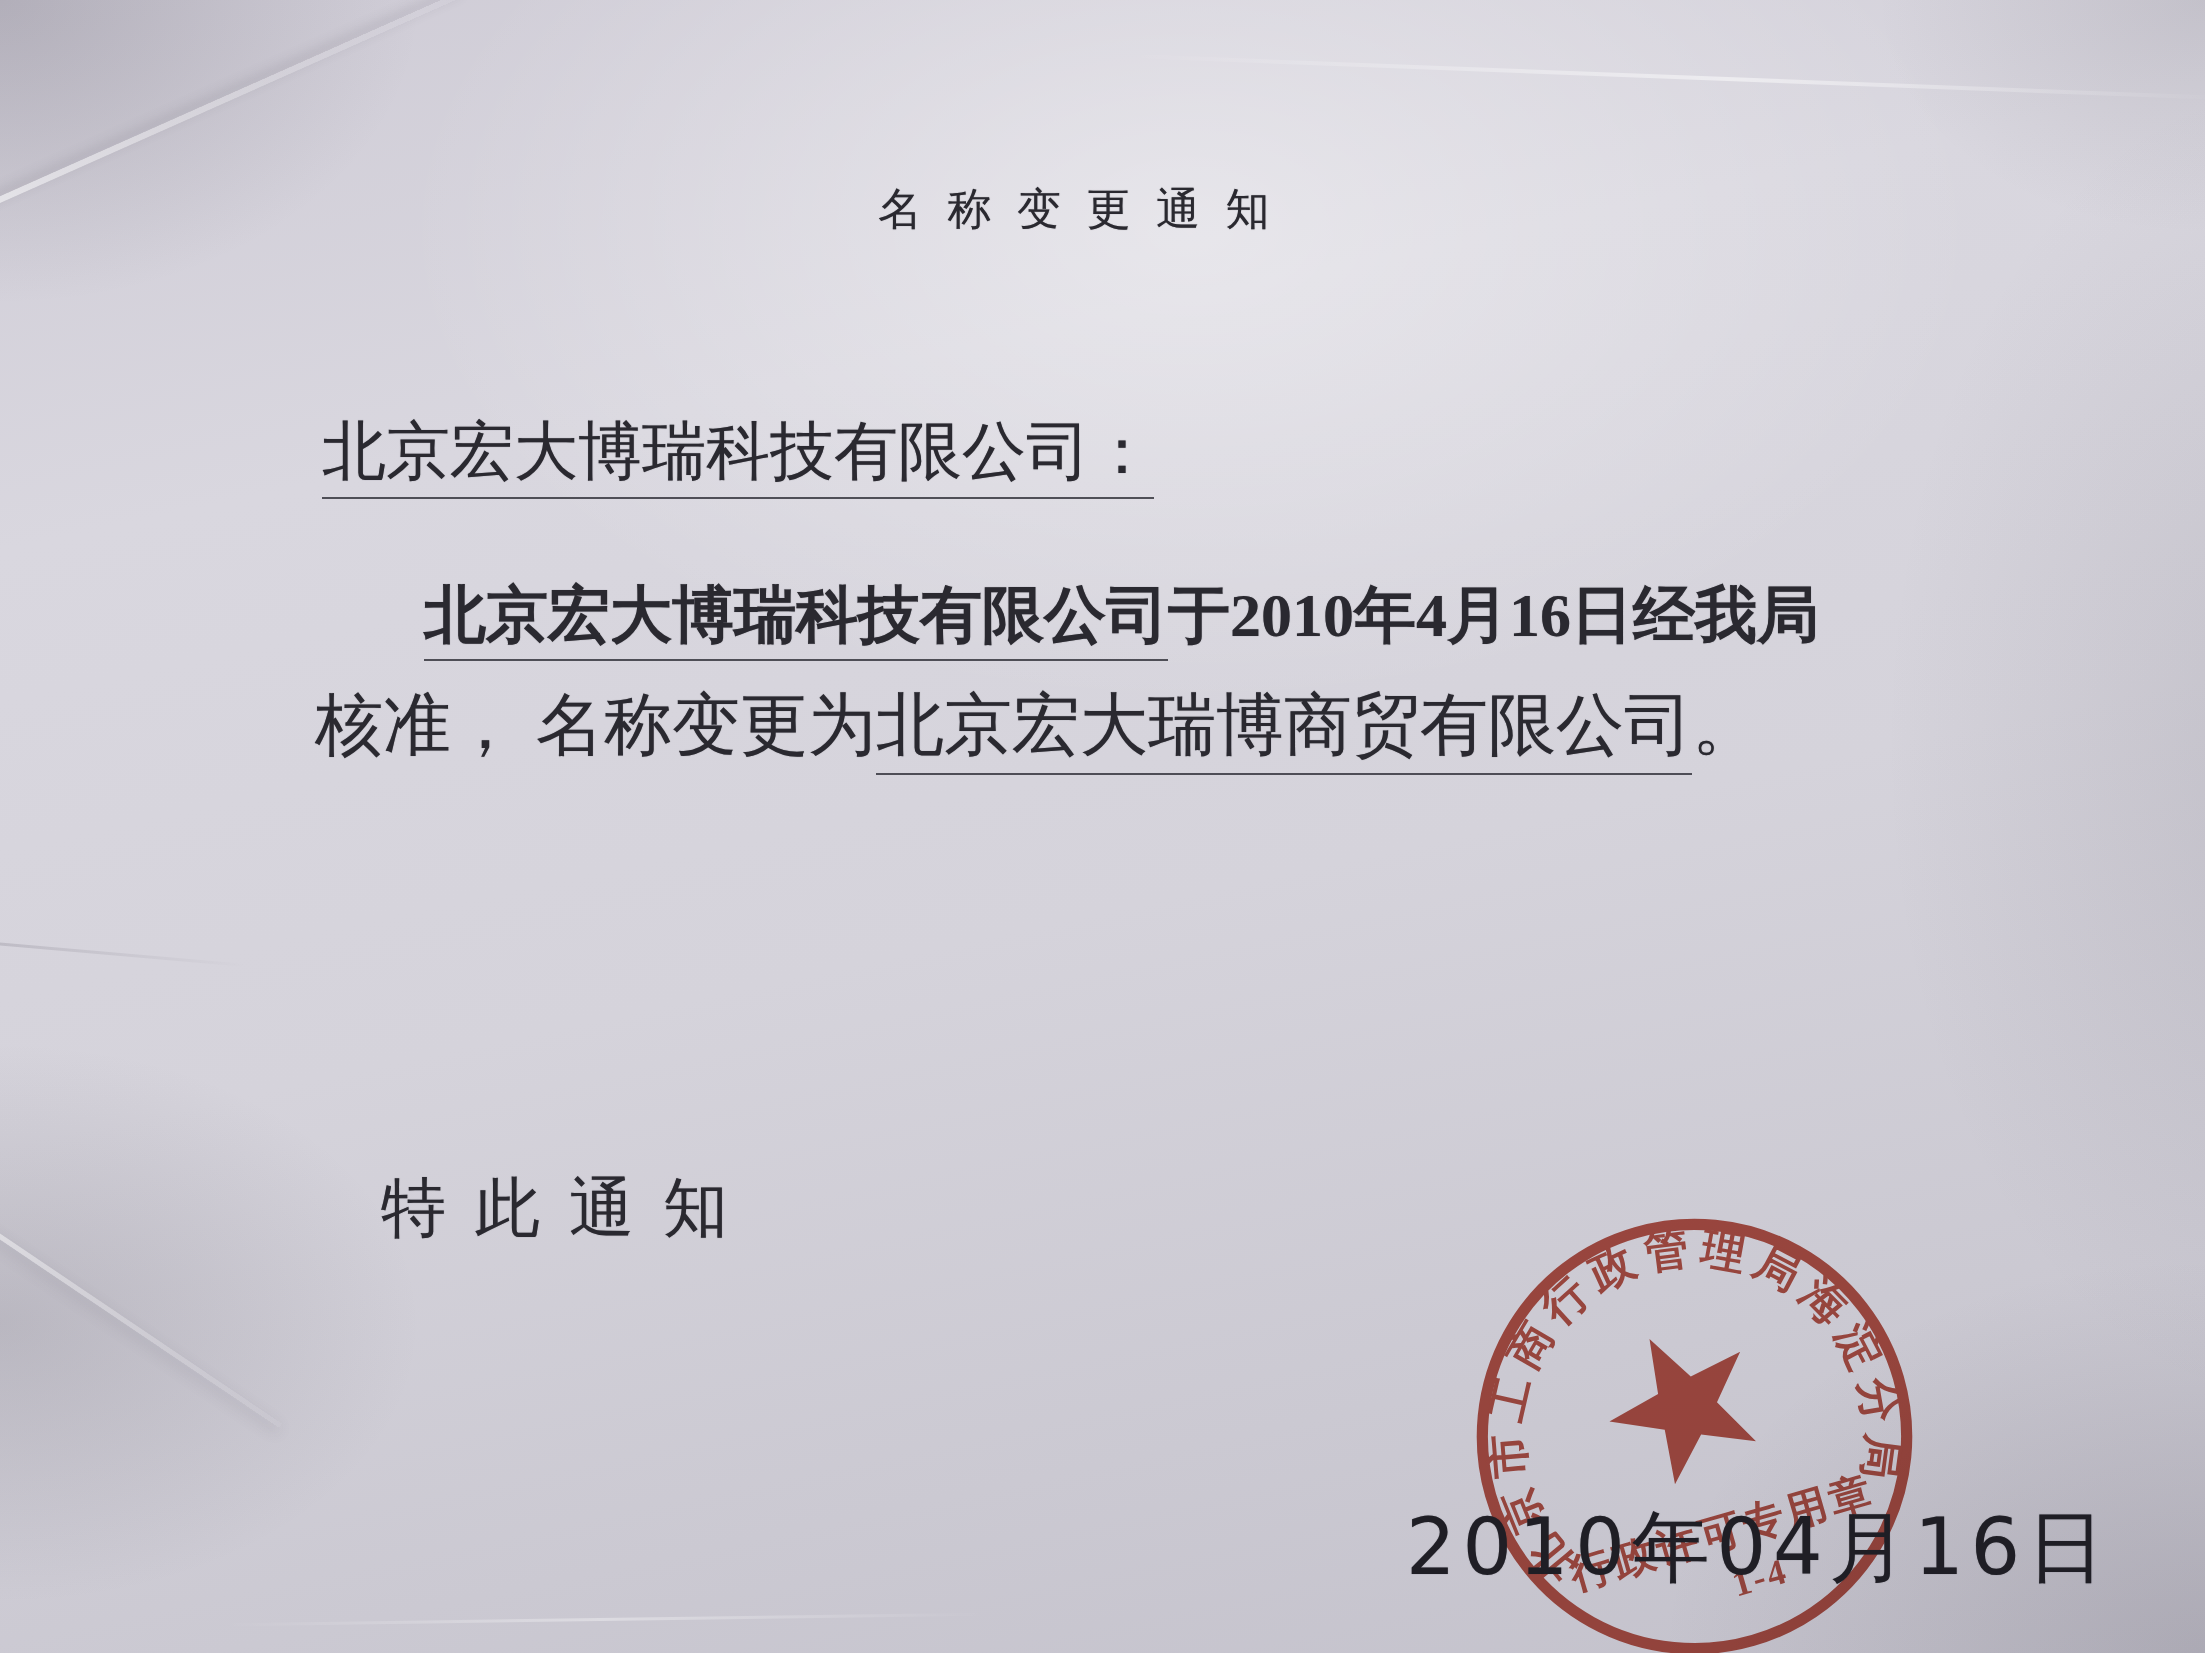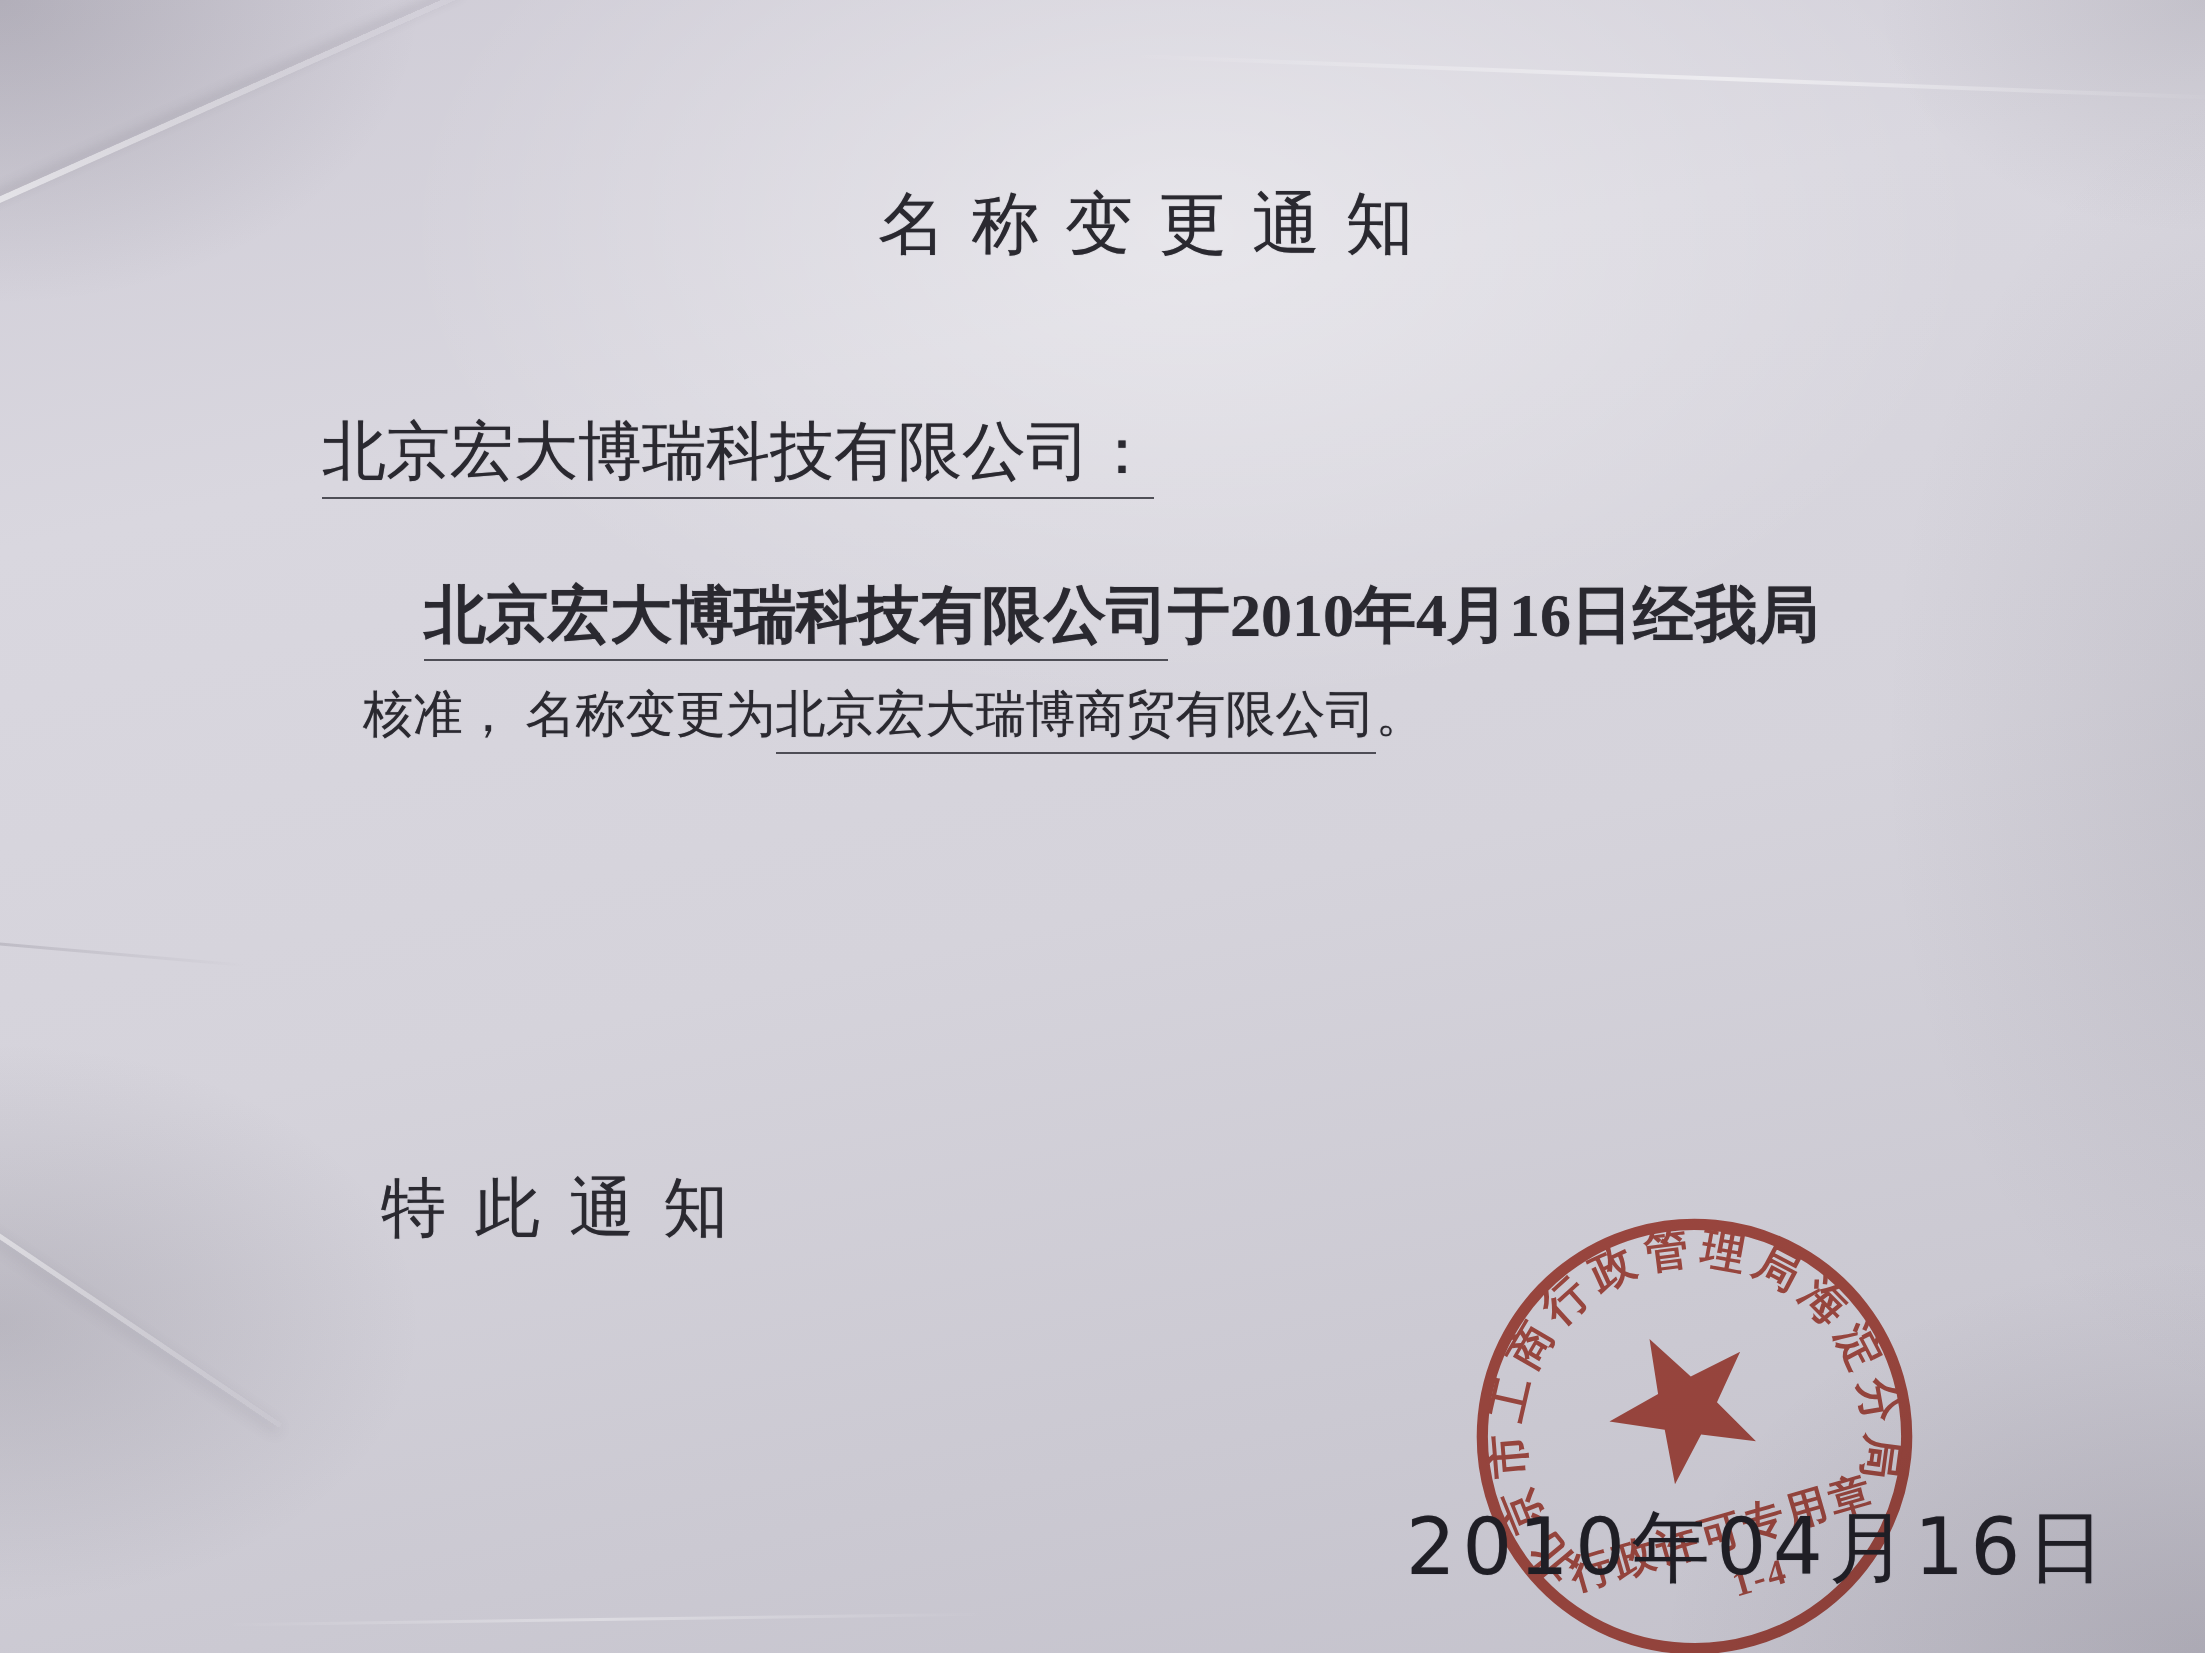--- a/index.html
+++ b/index.html
@@ -25,24 +25,24 @@
   .crease.bl  { left:-77px; top:1314px; width:391px; height:5.1px; transform:rotate(34deg);
                 background:linear-gradient(90deg, rgba(255,255,255,0.5), rgba(255,255,255,0));
                 box-shadow:0 5.1px 13.6px rgba(90,86,100,0.22); }
   .crease.lm  { left:-8.5px; top:953px; width:255px; height:3.4px; transform:rotate(5deg);
                 background:linear-gradient(90deg, rgba(92,88,102,0.20), rgba(92,88,102,0)); }
   .crease.bm  { left:221px; top:1618px; width:766px; height:3.4px; transform:rotate(-0.8deg);
                 background:linear-gradient(90deg, rgba(255,255,255,0), rgba(255,255,255,0.35), rgba(255,255,255,0)); }
 
   .txt { position:absolute; white-space:nowrap; line-height:1.15;
          text-shadow:0 0 0.9px rgba(42,41,48,0.55); }
-  .title    { left:878px; top:185px; font-size:68px; letter-spacing:25.5px; }
+  .title    { left:878px; top:185px; font-size:44px; letter-spacing:25.5px; }
   .addressee{ left:322px;  top:415px; font-size:64px; }
   .bodyline1{ left:424px;  top:580px; font-size:62px;font-weight:bold; }
-  .bodyline2{ left:315px;  top:686px; font-size:50px;margin-left:48px; }
+  .bodyline2{ left:315px;  top:686px; font-size:68px; }
   .closing  { left:381px;  top:1171px; font-size:65px; letter-spacing:29px; }
   .dateline { left:1406px; top:1503px; font-size:78px; letter-spacing:6.8px;
               font-family:"DejaVu Sans","Liberation Sans",sans-serif; color:#1f1e25;
               z-index:3; }
   .u { border-bottom:2.6px solid rgba(48,47,56,0.82); padding-bottom:10px; }
 
   .stamp { position:absolute; left:1453px; top:1195px; width:483px; height:483px;
            transform:rotate(-16deg); mix-blend-mode:multiply; opacity:0.93; z-index:2; }
   .stamp svg { width:100%; height:100%; }
   .stamp text { font-family:"Liberation Serif","DejaVu Serif",serif; font-weight:bold; }

